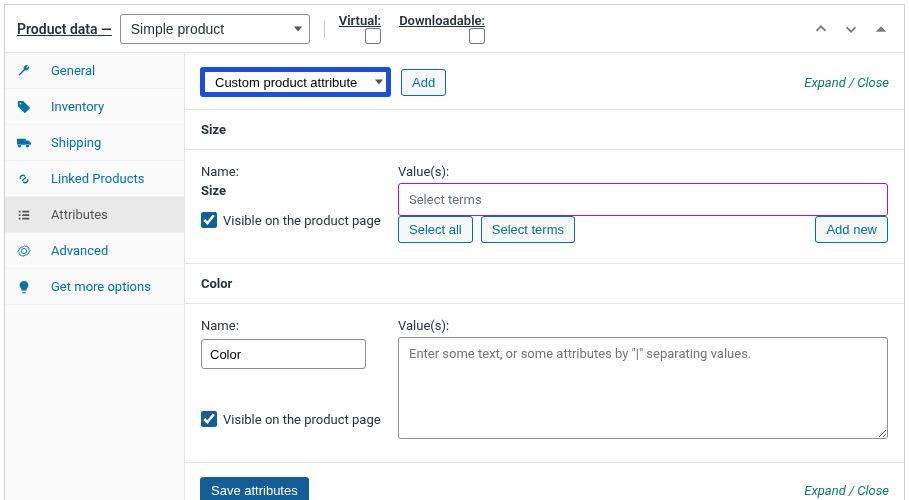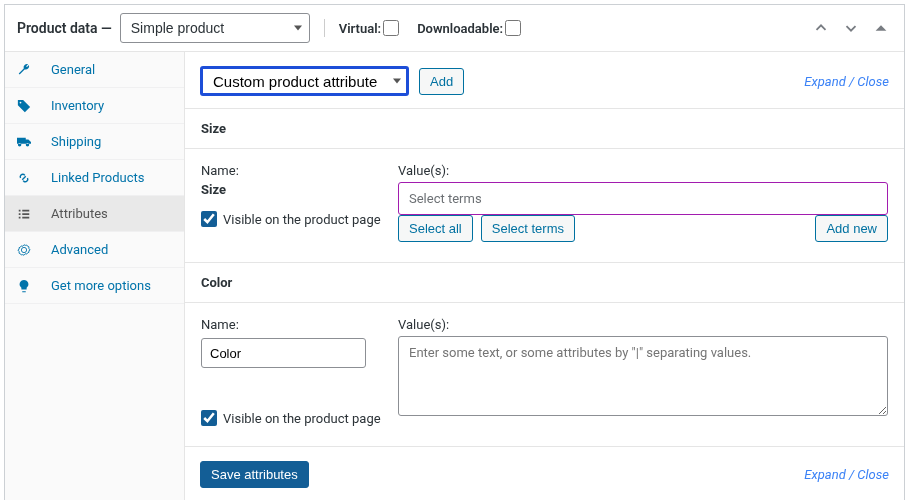--- a/index.html
+++ b/index.html
@@ -14,20 +14,21 @@
       border: 1px solid #ccd0d4;
       width: 901px;
       background: #fff;
     }
     .panel-header {
       display: flex;
       align-items: center;
       padding: 8px 12px;
       border-bottom: 1px solid #e5e5e5;
       gap: 8px;
+      text-decoration: underline;
     }
     .panel-header .title {
       font-weight: 600;
       font-size: 14px;
     }
     .panel-header .dash { font-weight: 600; }
     .product-type-select {
       height: 30px;
       border: 1px solid #8c8f94;
       border-radius: 3px;
@@ -43,21 +44,21 @@
       content: "";
       position: absolute;
       right: 8px; top: 50%;
       transform: translateY(-50%);
       border-left: 4px solid transparent;
       border-right: 4px solid transparent;
       border-top: 5px solid #555;
       pointer-events: none;
     }
     .vbar { width: 1px; height: 18px; background: #ccc; margin: 0 6px; }
-    .checkbox-label { display: inline-flex; align-items: flex-end; font-weight: 600; gap: 0; }
+    .checkbox-label { display: inline-flex; align-items: flex-end; font-weight: 600; gap: 0; flex-direction: column; }
     .checkbox-label input { width: 16px; height: 16px; margin-left: 2px; }
     .header-spacer { flex: 1; }
     .caret-btn { color: #787c82; cursor: pointer; padding: 0 2px; }
     .caret-btn svg { width: 18px; height: 18px; display: block; }
 
     .body-row { display: flex; }
     .sidebar {
       width: 180px;
       border-right: 1px solid #e5e5e5;
       background: #fafafa;
@@ -81,40 +82,40 @@
     .sidebar li .icon { width: 16px; text-align: center; color: inherit; }
     .sidebar li.active .icon { color: #555; }
 
     .main { flex: 1; background: #fff; }
     .toolbar {
       display: flex; align-items: center;
       gap: 10px; padding: 14px 15px 12px;
     }
     .toolbar .select-wrap select {
       height: 30px;
-      border: 3px solid #1d4ed8;
+      border: 5px solid #1d4ed8;
       border-radius: 3px;
       background: #fff;
       padding: 0 28px 0 10px;
-      font-size: 15px;
+      font-size: 13px;
       appearance: none;
       min-width: 165px;
     }
     .btn {
       display: inline-flex; align-items: center;
       border: 1px solid #0071a1;
       color: #0071a1;
       background: #f6f7f7;
       border-radius: 3px;
       padding: 5px 10px;
       font-size: 13px;
       cursor: pointer;
     }
     .btn-primary { background: #135e96; border-color: #135e96; color: #fff; }
-    .link-action { color: #3b82f6; font-style: italic; cursor: pointer; }
+    .link-action { color: #0f766e; font-style: italic; cursor: pointer; }
     .spacer { flex: 1; }
 
     .attr-section { border-top: 1px solid #e5e5e5; }
     .attr-head {
       padding: 12px 16px;
       font-weight: 700;
       border-bottom: 1px solid #e5e5e5;
       background: #fff;
     }
     .attr-body {
@@ -141,21 +142,21 @@
 
     .terms-box {
       border: 1px solid #a21caf;
       border-radius: 3px;
       padding: 8px 10px;
       color: #6c7074;
       background: #fff;
     }
     .values-textarea {
       width: 100%;
-      height: 80px;
+      height: 102px;
       border: 1px solid #8c8f94;
       border-radius: 3px;
       padding: 8px 10px;
       font-size: 13px;
       font-family: inherit;
       resize: both;
       color: #6c7074;
     }
     .values-buttons { display: flex; gap: 8px; align-items: center; }
     .footer {

